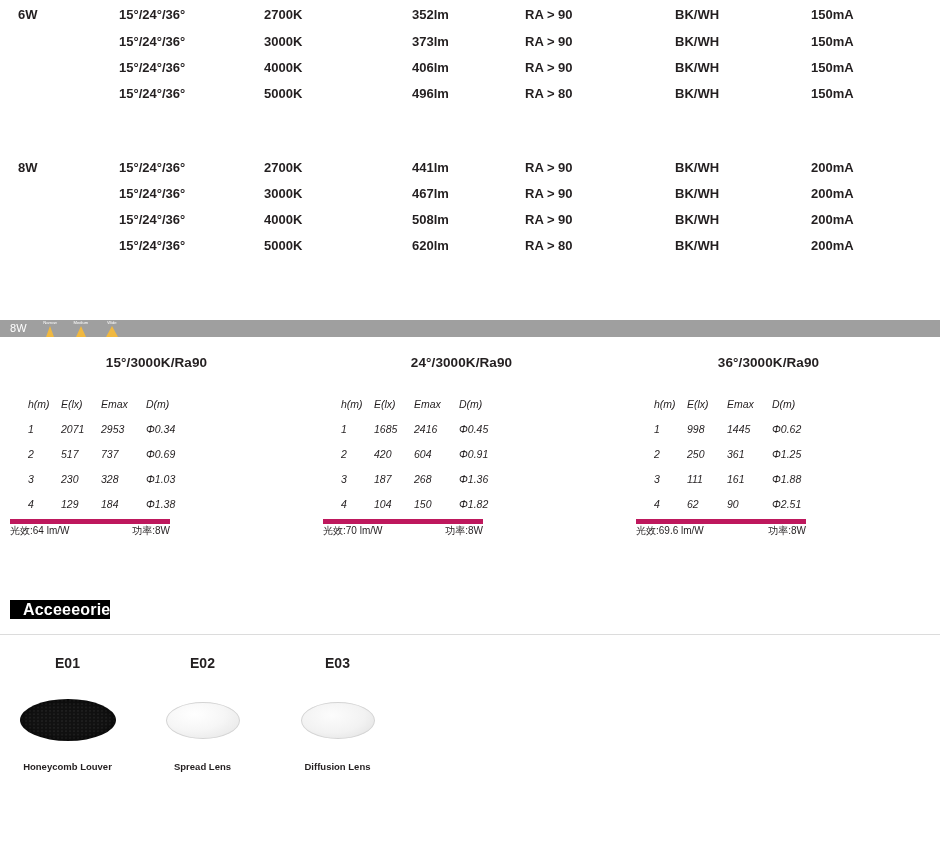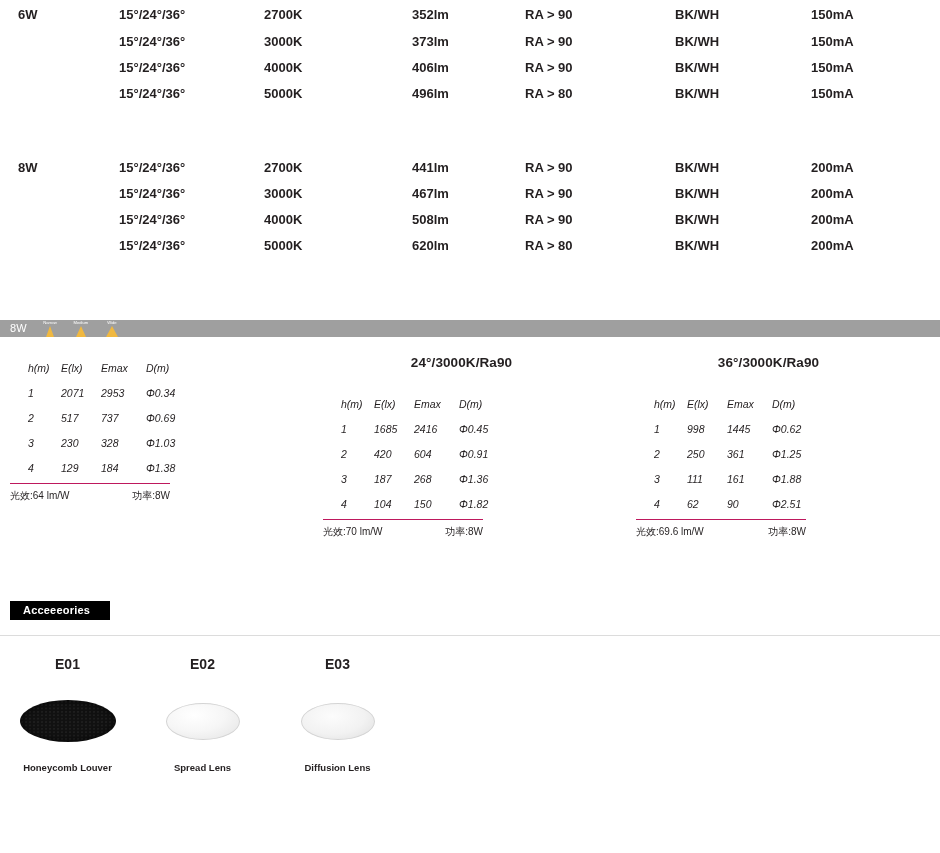--- a/index.html
+++ b/index.html
@@ -119,40 +119,39 @@
     vertical-align: middle;
   }
   .phot-table th { font-weight: 400; }
   .ph-h   { width: 33px; }
   .ph-e   { width: 40px; }
   .ph-em  { width: 45px; }
   .ph-d   { width: 60px; }
   .phot-foot {
     margin-left: 10px;
     margin-top: 3px;
-    border-top: 1px solid #be185d;
-    padding-top: 5px;
+    border-top: 5px solid #be185d;
     width: 160px;
     display: flex;
     justify-content: space-between;
     font-size: 10px;
   }
   .photo-col.wide-foot .phot-foot { width: 170px; gap: 8px; }
 
   
   .photo-col.col2 { padding-left: 0px; }
   .photo-col.col2 .title { transform: translateX(-8px); }
   .photo-col.col3 .title { transform: translateX(-14px); }
 
   
   .acc-section { margin-top: 62px; }
   .acc-bar {
     background: #000000;
     color: #ffffff;
-    font-size: 11px;
+    font-size: 16px;
     font-weight: 700;
     height: 19px;
     line-height: 19px;
     padding-left: 13px;
     width: 100px;
     margin-left: 10px;
     letter-spacing: .2px;
   }
   .acc-rule {
     border-bottom: 1px solid #dcdcdc;
@@ -296,20 +295,21 @@
       <span class="beam-icon">
         <span class="bl">Wide</span>
         <span class="beam-cone wide"></span>
       </span>
     </span>
   </div>
 
   <div class="photo-cols">
 
     <div class="photo-col col1">
+      <div class="title">15°/3000K/Ra90</div>
       <table class="phot-table">
         <thead>
           <tr>
             <th class="ph-h">h(m)</th>
             <th class="ph-e">E(lx)</th>
             <th class="ph-em">Emax</th>
             <th class="ph-d">D(m)</th>
           </tr>
         </thead>
         <tbody>

